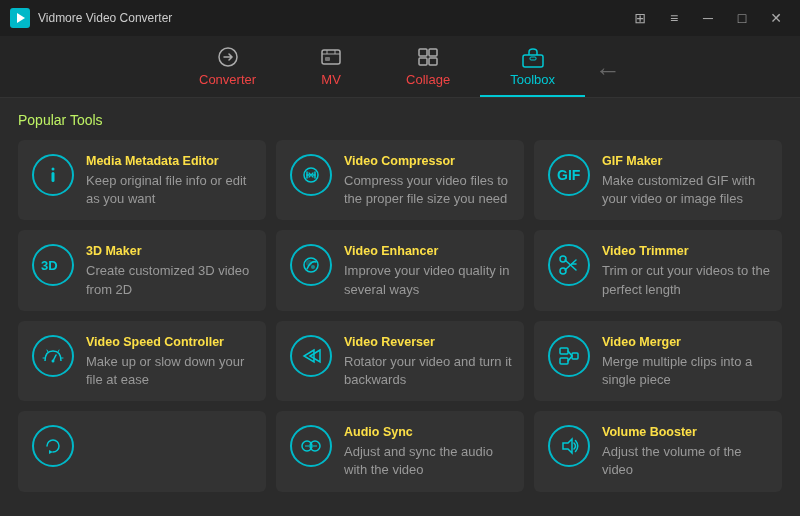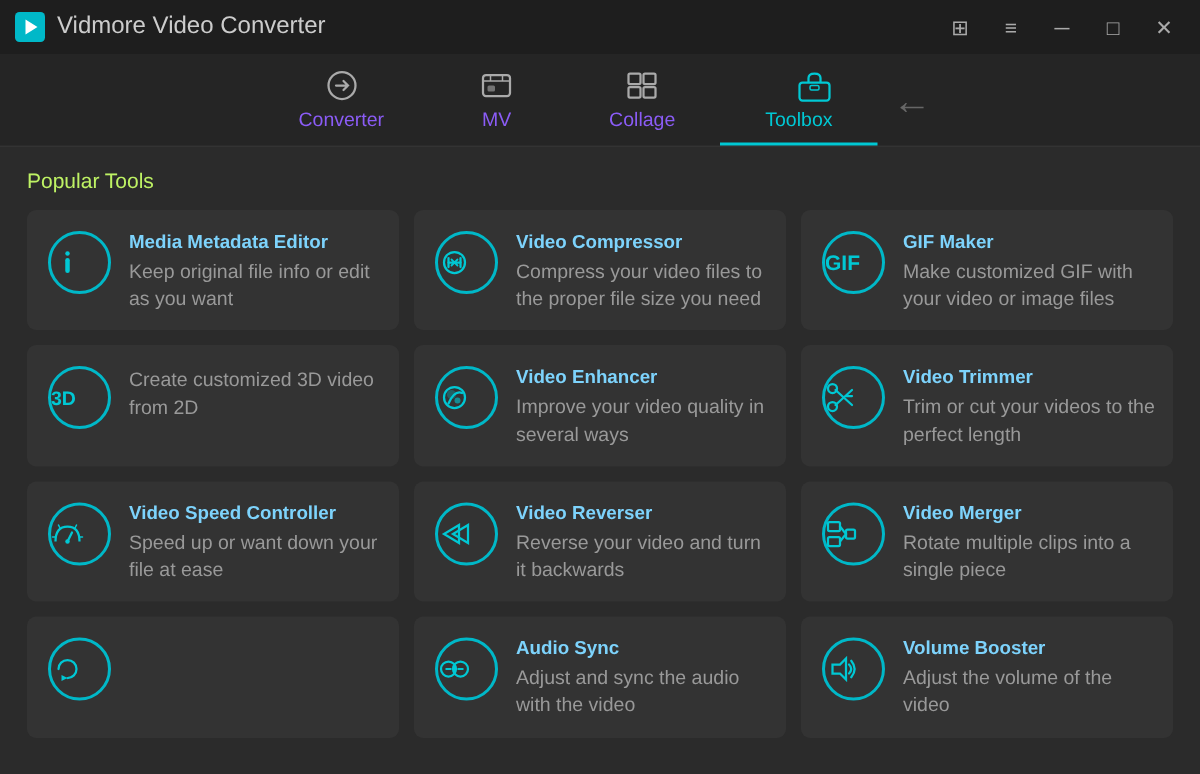--- a/index.html
+++ b/index.html
@@ -25,21 +25,21 @@
     .titlebar-left {
       display: flex;
       align-items: center;
       gap: 8px;
     }
     .app-icon {
       width: 20px;
       height: 20px;
     }
     .app-title {
-      font-size: 16px;
+      font-size: 12px;
       color: #ccc;
     }
     .titlebar-controls {
       display: flex;
       align-items: center;
       gap: 6px;
     }
     .titlebar-btn {
       width: 28px;
       height: 24px;
@@ -60,30 +60,29 @@
       gap: 0;
       padding: 0 20px;
       border-bottom: 1px solid #333;
     }
     .nav-tab {
       display: flex;
       flex-direction: column;
       align-items: center;
       padding: 10px 30px 8px;
       cursor: pointer;
-      color: #8b5cf6;
+      color: #ef4444;
       font-size: 13px;
       gap: 4px;
       border-bottom: 2px solid transparent;
       min-width: 90px;
     }
     .nav-tab.active {
       color: #00c8d4;
       border-bottom: 2px solid #00c8d4;
-      align-items: flex-end;
     }
     .nav-tab .tab-icon {
       font-size: 22px;
     }
     .nav-arrow {
       display: flex;
       align-items: center;
       padding: 0 10px;
       margin-top: 8px;
     }
@@ -117,30 +116,30 @@
       transition: background 0.15s;
       min-height: 80px;
     }
     .tool-icon-circle {
       width: 42px;
       height: 42px;
       border-radius: 50%;
       border: 2px solid #00b8c8;
       display: flex;
       align-items: center;
-      justify-content: flex-start;
+      justify-content: center;
       flex-shrink: 0;
       color: #00c8d4;
       font-size: 18px;
     }
     .tool-info { flex: 1; }
     .tool-name {
       font-size: 12.5px;
       font-weight: 600;
-      color: #7dd3fc;
+      color: #fde047;
       margin-bottom: 4px;
     }
     .tool-desc {
       font-size: 13px;
       color: #999;
       line-height: 1.4;
     }
 
     
     svg { display: block; }
@@ -260,20 +259,21 @@
       <div class="tool-desc">Make customized GIF with your video or image files</div>
     </div>
   </div>
       <div class="tool-card">
     <div class="tool-icon-circle">
       <svg width="24" height="16" viewBox="0 0 24 16" fill="none">
         <text x="0" y="13" font-size="13" font-weight="bold" fill="#00c8d4" font-family="Arial">3D</text>
       </svg>
     </div>
     <div class="tool-info">
+      <div class="tool-name">3D Maker</div>
       <div class="tool-desc">Create customized 3D video from 2D</div>
     </div>
   </div>
       <div class="tool-card">
     <div class="tool-icon-circle">
       <svg width="22" height="22" viewBox="0 0 22 22" fill="none">
         <circle cx="11" cy="11" r="7" stroke="#00c8d4" stroke-width="1.5"></circle>
         <circle cx="9" cy="9" r="3" fill="#00c8d4" opacity="0.3"></circle>
         <circle cx="13" cy="13" r="2" fill="#00c8d4" opacity="0.6"></circle>
         <path d="M7 15 Q11 6 16 8" stroke="#00c8d4" stroke-width="1.5" stroke-linecap="round" fill="none"></path>
@@ -306,47 +306,47 @@
         <path d="M11 16 L14 10" stroke="#00c8d4" stroke-width="1.5" stroke-linecap="round"></path>
         <circle cx="11" cy="16" r="1.5" fill="#00c8d4"></circle>
         <path d="M6 7 L5 5" stroke="#00c8d4" stroke-width="1" stroke-linecap="round"></path>
         <path d="M16 7 L17 5" stroke="#00c8d4" stroke-width="1" stroke-linecap="round"></path>
         <path d="M3 13 L1 13" stroke="#00c8d4" stroke-width="1" stroke-linecap="round"></path>
         <path d="M19 13 L21 13" stroke="#00c8d4" stroke-width="1" stroke-linecap="round"></path>
       </svg>
     </div>
     <div class="tool-info">
       <div class="tool-name">Video Speed Controller</div>
-      <div class="tool-desc">Speed up or want down your file at ease</div>
+      <div class="tool-desc">Make up or slow down your file at ease</div>
     </div>
   </div>
       <div class="tool-card">
     <div class="tool-icon-circle">
       <svg width="22" height="22" viewBox="0 0 22 22" fill="none">
         <polygon points="14,5 4,11 14,17" fill="none" stroke="#00c8d4" stroke-width="1.5"></polygon>
         <polygon points="20,5 10,11 20,17" fill="none" stroke="#00c8d4" stroke-width="1.5"></polygon>
       </svg>
     </div>
     <div class="tool-info">
       <div class="tool-name">Video Reverser</div>
-      <div class="tool-desc">Reverse your video and turn it backwards</div>
+      <div class="tool-desc">Rotator your video and turn it backwards</div>
     </div>
   </div>
       <div class="tool-card">
     <div class="tool-icon-circle">
       <svg width="22" height="22" viewBox="0 0 22 22" fill="none">
         <rect x="2" y="3" width="8" height="6" rx="1" stroke="#00c8d4" stroke-width="1.5"></rect>
         <rect x="2" y="13" width="8" height="6" rx="1" stroke="#00c8d4" stroke-width="1.5"></rect>
         <path d="M10 6 L14 11 L10 16" stroke="#00c8d4" stroke-width="1.5" stroke-linecap="round" fill="none"></path>
         <rect x="14" y="8" width="6" height="6" rx="1" stroke="#00c8d4" stroke-width="1.5"></rect>
       </svg>
     </div>
     <div class="tool-info">
       <div class="tool-name">Video Merger</div>
-      <div class="tool-desc">Rotate multiple clips into a single piece</div>
+      <div class="tool-desc">Merge multiple clips into a single piece</div>
     </div>
   </div>
       <div class="tool-card">
     <div class="tool-icon-circle">
       <svg width="22" height="22" viewBox="0 0 22 22" fill="none">
         <path d="M5 11 A6 6 0 1 1 11 17" stroke="#00c8d4" stroke-width="1.5" stroke-linecap="round" fill="none"></path>
         <polygon points="11,17 7,19 7,15" fill="#00c8d4"></polygon>
       </svg>
     </div>
   </div>

